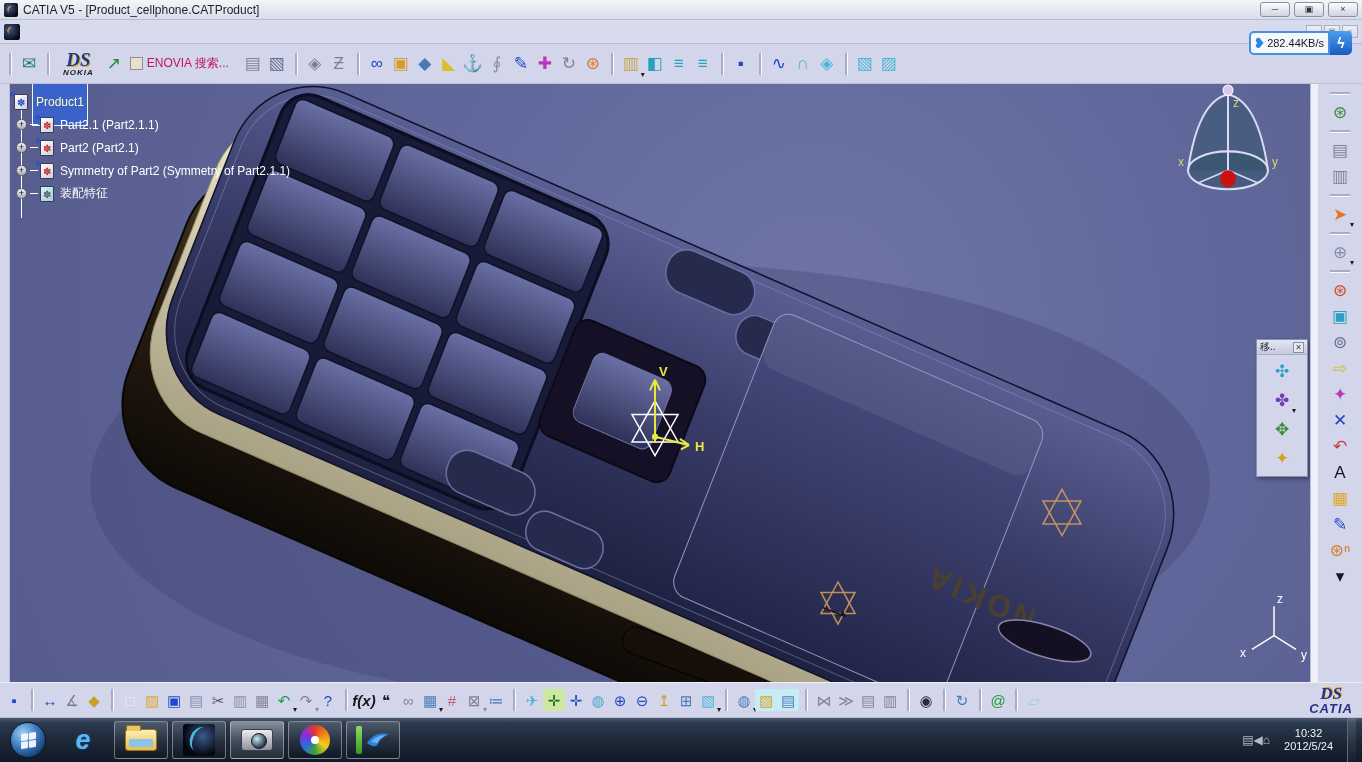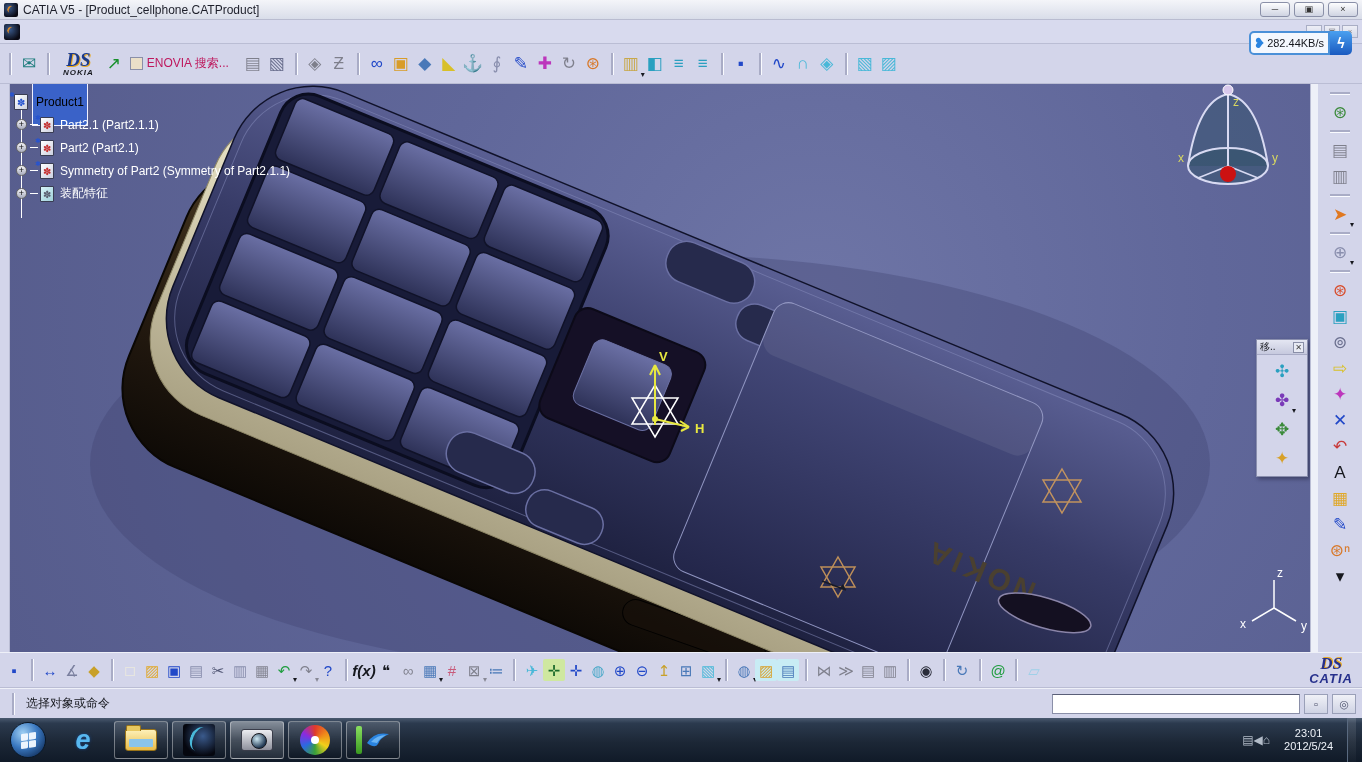--- a/index.html
+++ b/index.html
@@ -65,21 +65,21 @@
   .trow{display:flex;align-items:center;height:23px;position:relative;white-space:nowrap}
   .trow.child{padding-left:16px}
   .exp{position:absolute;left:2px;top:6px;width:11px;height:11px;border:1px solid #666;border-radius:50%;background:linear-gradient(#f4f4f8,#a8acbe);color:#111;font-size:9px;line-height:9px;text-align:center;z-index:2}
   .stub{width:8px;height:1px;background:#fff;margin-right:2px;flex:none}
   .nicon{display:inline-block;width:14px;height:16px;background:linear-gradient(135deg,#ffffff,#ccd0e0);border:1px solid #3a3d52;border-radius:1px;position:relative;margin-right:4px;flex:none}
   .nicon i{position:absolute;font-style:normal;font-size:10px;line-height:1;left:2px;top:3px}
   .nicon::before{content:"✱";position:absolute;left:-6px;top:-4px;font-size:7px;color:#2653d0}
   .nicon.feat{background:linear-gradient(135deg,#d8f4f8,#9fd0da)}
   .nicon.feat::before{content:""}
   .tlabel{padding:0 2px}
-  .tlabel.sel{background:#3a62c8;border:1px solid #f0f0ff;color:#000000;padding:16px 3px}
+  .tlabel.sel{background:#3a62c8;border:1px solid #f0f0ff;color:#fef9c3;padding:16px 3px}
 
   
   .palette{position:absolute;right:2px;top:255px;width:52px;background:#d3d5ea;border:1px solid #8a8fae;box-shadow:2px 2px 4px rgba(10,10,30,.4);z-index:10}
   .palette .phead{height:15px;display:flex;align-items:center;justify-content:space-between;padding:0 3px;background:linear-gradient(#e4e6f2,#c6c9de);border-bottom:1px solid #a9acc6}
   .palette .ptitle{font-size:10px;color:#16181e}
   .palette .pclose{width:11px;height:11px;border:1px solid #8a8fa8;background:#e8eaf4;font-size:8px;line-height:9px;text-align:center;color:#444}
   .palette .pbody{display:flex;flex-direction:column;align-items:center;padding:4px 0 6px;gap:5px}
 
   
   .statusbar{height:30px;background:#d3d5ea;display:flex;align-items:center;padding:0 6px;border-top:1px solid #eef0f8;flex:none}
@@ -650,27 +650,20 @@
         <span class="ticon">
           <i class="g" style="color: rgb(159, 208, 232);">▱</i>
         </span>
       </span>
     <span class="catia-logo">
       <b class="ds">DS</b>
       <i class="nm">CATIA</i>
     </span>
   </div>
 
-  <div class="statusbar">
-    <span class="tsep"></span>
-    <span class="msg">选择对象或命令</span>
-    <input class="cmd" type="text" style="">
-    <span class="sbtn">▫</span>
-    <span class="sbtn">◎</span>
-  </div>
 
   <div class="taskbar">
     <span class="orb">
       <span class="flag">
           <b></b>
           <b></b>
           <b></b>
           <b></b>
         </span>
     </span>
@@ -696,21 +689,21 @@
           <path d="M2,15 Q9,3 24,6 Q15,10 13,16 Q10,21 2,15" fill="#2a84e0"></path>
           <path d="M6,14 Q12,7 21,7 Q14,11 12,15 Z" fill="#6ab4f4"></path>
         </svg>
       </span>
     </span>
     <span class="tray">
       <span class="ti">
         
       <i class="g" style="font-style:normal">▤</i><i class="g" style="font-style:normal">◀</i><i class="g" style="font-style:normal">⌂</i></span>
       <span class="clock">
-        <div>23:01</div>
+        <div>10:32</div>
         <div>2012/5/24</div>
       </span>
       <span class="showdesk"></span>
     </span>
   </div>
 
   <div class="dlwidget">
     <span class="dlpill">
       <span class="dlbird">❥</span>
       <span class="dlspeed">282.44KB/s</span>

